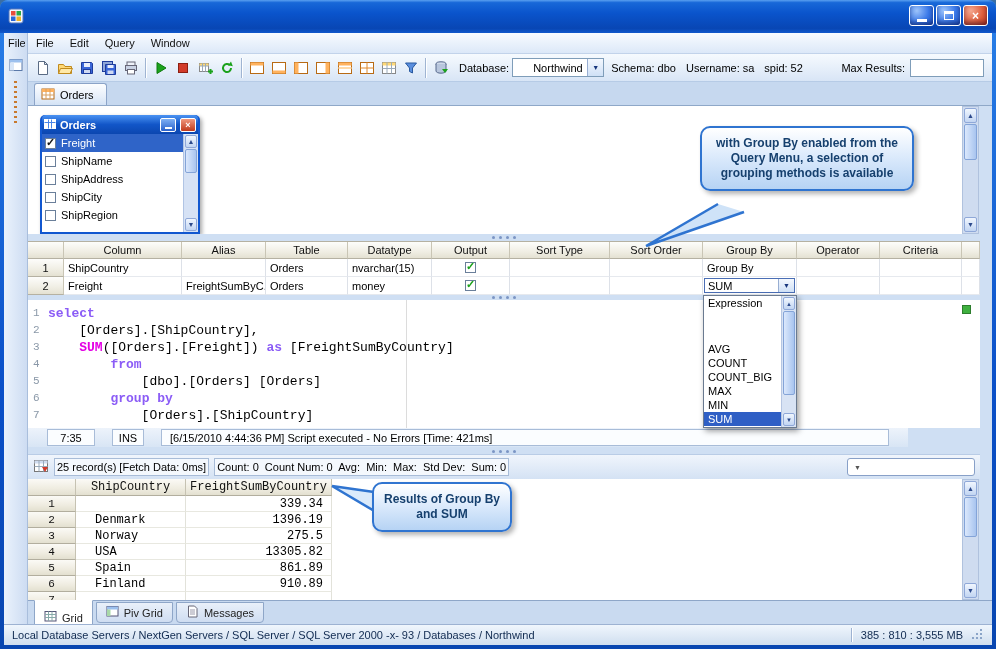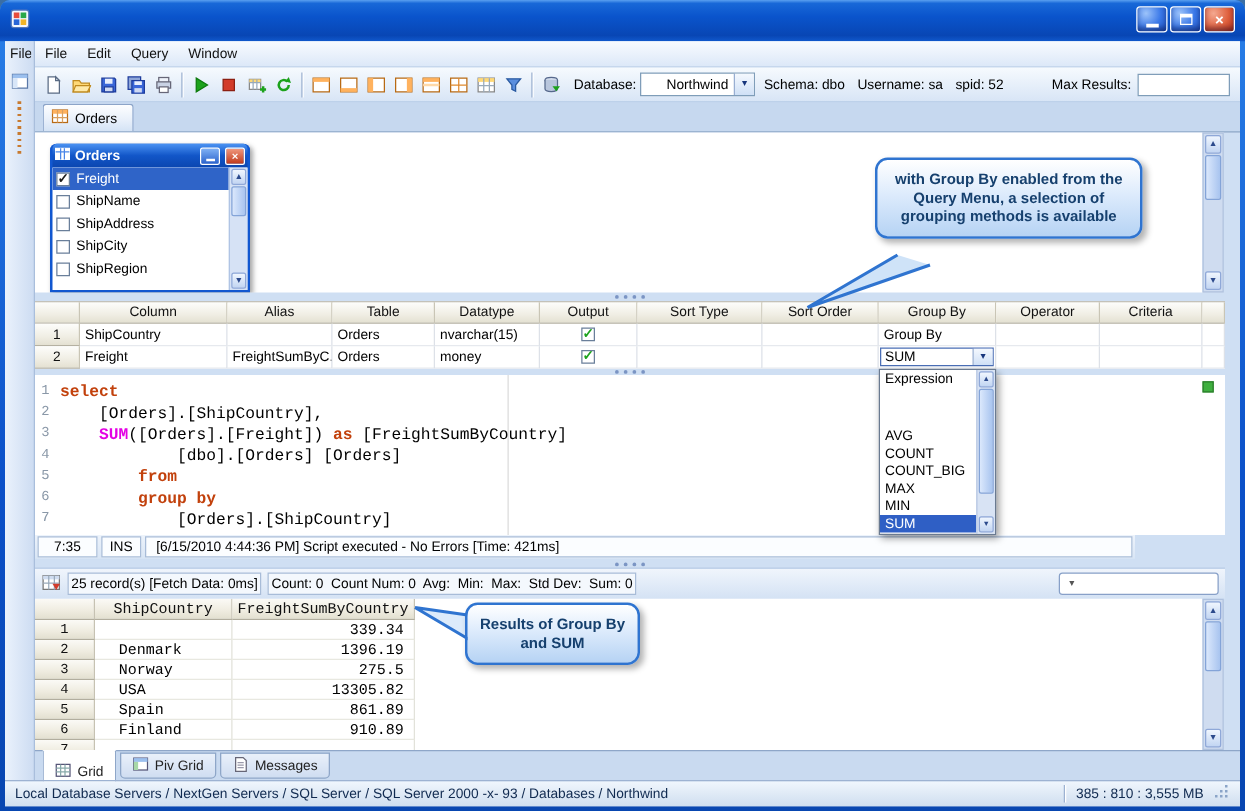--- a/index.html
+++ b/index.html
@@ -125,29 +125,29 @@
   .dd .ddsb { position:absolute; right:0; top:0; bottom:0; width:15px; background:#d8e3f4; border-left:1px solid #b6c6e2; }
   .dd .sb-btn { height:13px; font-size:6px; }
 
   
   .editor { position:absolute; left:28px; top:300px; width:952px; height:128px; background:#fff; overflow:hidden; }
   .gutter { position:absolute; left:0; top:0; bottom:0; width:20px; padding:5px 0 0 5px;
     font:11px "Liberation Mono",monospace; color:#8a98a8; line-height:17px; }
   .code { position:absolute; left:20px; top:0; right:0; padding-top:5px;
     font:13px "Liberation Mono",monospace; line-height:17px; }
   .cl { white-space:pre; }
-  .kw { color:#c2410c; font-weight:bold; }
+  .kw { color:#8b5cf6; font-weight:bold; }
   .fn { color:#e400e4; font-weight:bold; }
   .pl { color:#000; }
   .guide { position:absolute; left:378px; top:0; bottom:0; width:1px; background:#dcdcdc; }
   .ok-marker { position:absolute; right:9px; top:5px; width:9px; height:9px; background:#3fb03f; border:1px solid #2d7d2d; }
 
   
   .edstatus { position:absolute; left:28px; top:428px; width:880px; height:19px;
-    background:linear-gradient(180deg,#edf3fb,#d8e5f5); display:flex; gap:3px; padding:1px 2px; }
+    background:linear-gradient(180deg,#edf3fb,#d8e5f5); display:flex; gap:17px; padding:1px 19px; }
   .es-cell { background:#fbfdff; border:1px solid #a8bcd8; display:flex; align-items:center; padding:0 8px; white-space:pre; }
   .es-c1 { width:48px; justify-content:center; } .es-c2 { width:32px; justify-content:center; } .es-c3 { flex:1; }
 
   
   .res-toolbar { position:absolute; left:28px; top:454px; width:952px; height:25px;
     background:linear-gradient(180deg,#f0f5fc,#d4e2f4); border-top:1px solid #b9cce6;
     display:flex; align-items:center; gap:5px; padding:0 5px; }
   .sunken { background:#f4f8fd; border:1px solid #a8bcd8; height:18px; display:flex; align-items:center;
     padding:0 2px; white-space:pre; }
   .search { margin-left:auto; width:128px; height:18px; background:#fff; border:1px solid #88a0c8; border-radius:3px;
@@ -512,22 +512,22 @@
         <div>3</div>
         <div>4</div>
         <div>5</div>
         <div>6</div>
         <div>7</div>
       </div>
     <div class="code">
         <div class="cl"><span class="kw">select</span></div>
         <div class="cl"><span class="pl">    [Orders].[ShipCountry],</span></div>
         <div class="cl"><span class="pl">    </span><span class="fn">SUM</span><span class="pl">([Orders].[Freight]) </span><span class="kw">as</span><span class="pl"> [FreightSumByCountry]</span></div>
+        <div class="cl"><span class="pl">        </span><span class="kw">from</span></div>
         <div class="cl"><span class="pl">            [dbo].[Orders] [Orders]</span></div>
-        <div class="cl"><span class="pl">        </span><span class="kw">from</span></div>
         <div class="cl"><span class="pl">        </span><span class="kw">group by</span></div>
         <div class="cl"><span class="pl">            [Orders].[ShipCountry]</span></div>
       </div>
     <div class="ok-marker"></div>
   </div>
 
   <div class="dd">
     <ul>
       <li>Expression</li>
       <li class="blank"></li>

